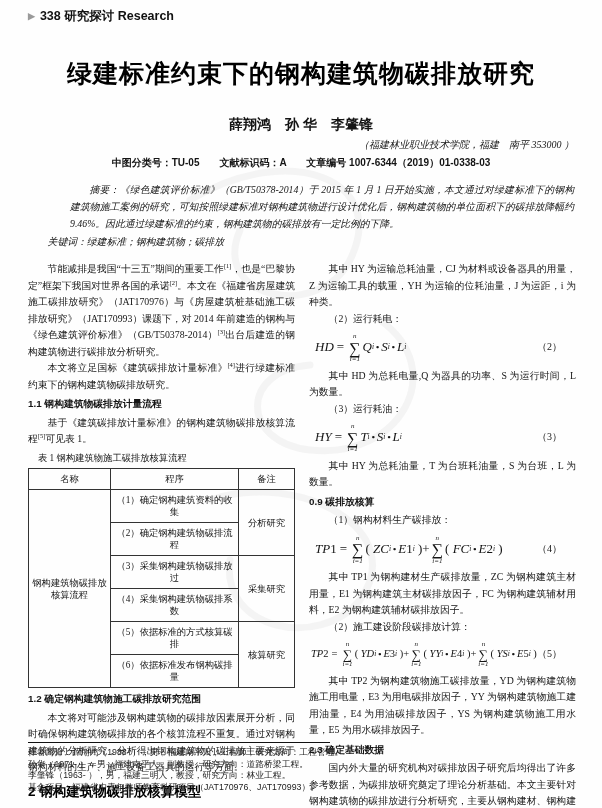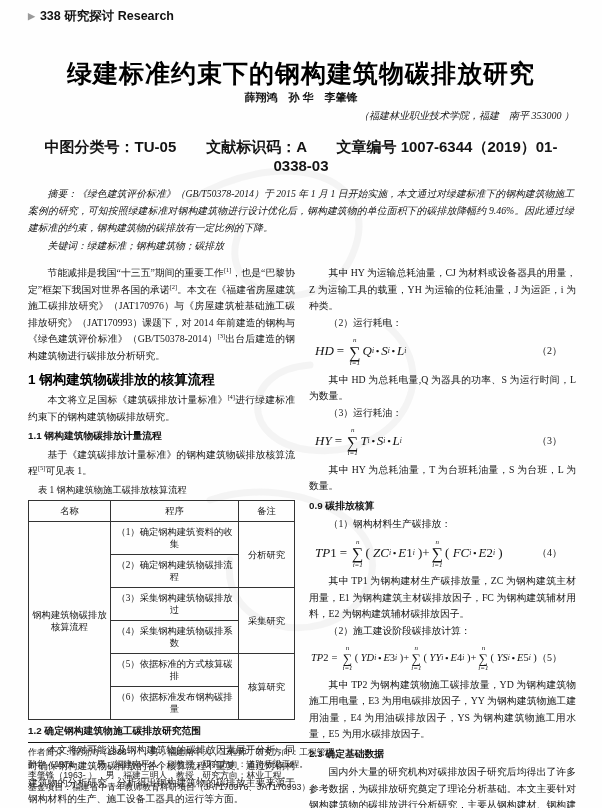--- a/index.html
+++ b/index.html
@@ -13,28 +13,28 @@
   }
   .page{position:absolute;inset:0;padding:8px 28px 0 28px;box-sizing:border-box;}
   .watermark{position:absolute;left:150px;top:120px;pointer-events:none;opacity:.55;}
 
   .journal-header{display:flex;align-items:center;gap:5px;
     font-family:"Liberation Sans",sans-serif;font-size:12.5px;font-weight:bold;color:#111;}
   .hdr-marker{color:#9a9a9a;font-size:9px;transform:translateY(-1px);}
 
   .paper-title{text-align:center;margin-top:32px;font-family:"Liberation Sans",sans-serif;
     font-size:25px;font-weight:900;letter-spacing:1px;color:#000;}
-  .authors{text-align:center;margin-top:0;font-family:"Liberation Sans",sans-serif;
-    font-size:11px;font-weight:bold;}
+  .authors{text-align:center;margin-top:26px;font-family:"Liberation Sans",sans-serif;
+    font-size:14px;font-weight:bold;}
   .affiliation{text-align:right;margin-top:4px;font-size:10px;font-style:italic;}
-  .meta-line{text-align:center;margin-top:15px;font-family:"Liberation Sans",sans-serif;
-    font-size:15px;font-weight:bold;}
+  .meta-line{text-align:center;margin-top:4px;font-family:"Liberation Sans",sans-serif;
+    font-size:10px;font-weight:bold;}
 
   .abstract{margin-top:11px;font-size:9.8px;line-height:17px;font-style:italic;
-    text-align:justify;text-indent:2em;}
+    text-align:justify;text-indent:2em;margin-left:42px;}
   .keywords{font-size:9.8px;line-height:17px;font-style:italic;text-indent:2em;margin-top:1px;}
 
   .cols{display:flex;gap:14px;margin-top:11px;}
   .col{width:267px;flex:0 0 267px;font-size:9.8px;line-height:16.5px;text-align:justify;}
   .col p{margin:0;text-indent:2em;}
   sup{font-size:6.5px;line-height:0;}
   .h1{font-family:"Liberation Sans",sans-serif;font-size:13.5px;font-weight:bold;
     text-indent:0;margin:7px 0 4px 0;line-height:17px;color:#000;}
   .h2{font-family:"Liberation Sans",sans-serif;font-size:9.8px;font-weight:bold;
     text-indent:0;margin:3px 0 2px 0;}
@@ -87,21 +87,20 @@
   <div class="affiliation">（福建林业职业技术学院，福建　南平 353000 ）</div>
   <div class="meta-line">中图分类号：TU-05　　文献标识码：A　　文章编号 1007-6344（2019）01-0338-03</div>
 
   <div class="abstract">摘要：《绿色建筑评价标准》（GB/T50378-2014）于 2015 年 1 月 1 日开始实施，本文通过对绿建标准下的钢构建筑物施工案例的研究，可知按照绿建标准对钢构建筑物进行设计优化后，钢构建筑物的单位面积下的碳排放降幅约 9.46%。因此通过绿建标准的约束，钢构建筑物的碳排放有一定比例的下降。</div>
   <div class="keywords">关键词：绿建标准；钢构建筑物；碳排放</div>
 
   <div class="cols">
 
     <div class="col">
       <p>节能减排是我国“十三五”期间的重要工作<sup>[1]</sup>，也是“巴黎协定”框架下我国对世界各国的承诺<sup>[2]</sup>。本文在《福建省房屋建筑施工碳排放研究》（JAT170976）与《房屋建筑桩基础施工碳排放研究》（JAT170993）课题下，对 2014 年前建造的钢构与《绿色建筑评价标准》（GB/T50378-2014）<sup>[3]</sup>出台后建造的钢构建筑物进行碳排放分析研究。</p>
-      <div class="h1">1 钢构建筑物碳排放的核算流程</div>
       <p>本文将立足国标《建筑碳排放计量标准》<sup>[4]</sup>进行绿建标准约束下的钢构建筑物碳排放研究。</p>
       <div class="h2">1.1 钢构建筑物碳排放计量流程</div>
       <p>基于《建筑碳排放计量标准》的钢构建筑物碳排放核算流程<sup>[5]</sup>可见表 1。</p>
       <div class="tbl-caption">表 1 钢构建筑物施工碳排放核算流程</div>
       <table class="t1">
         <colgroup>
             <col class="c1">
             <col class="c2">
             <col class="c3">
           </colgroup>

